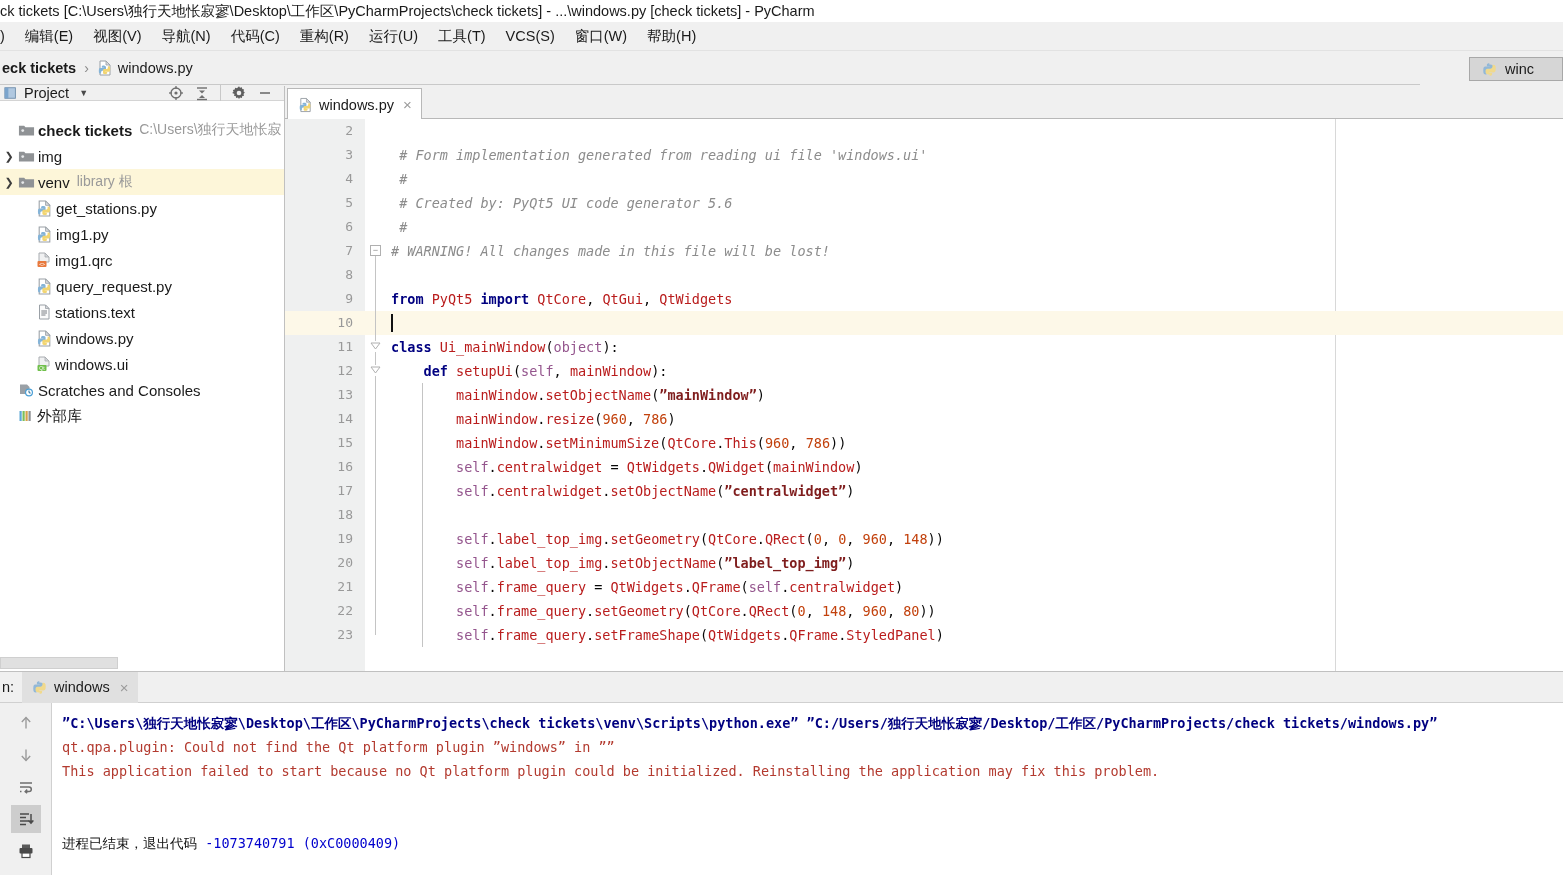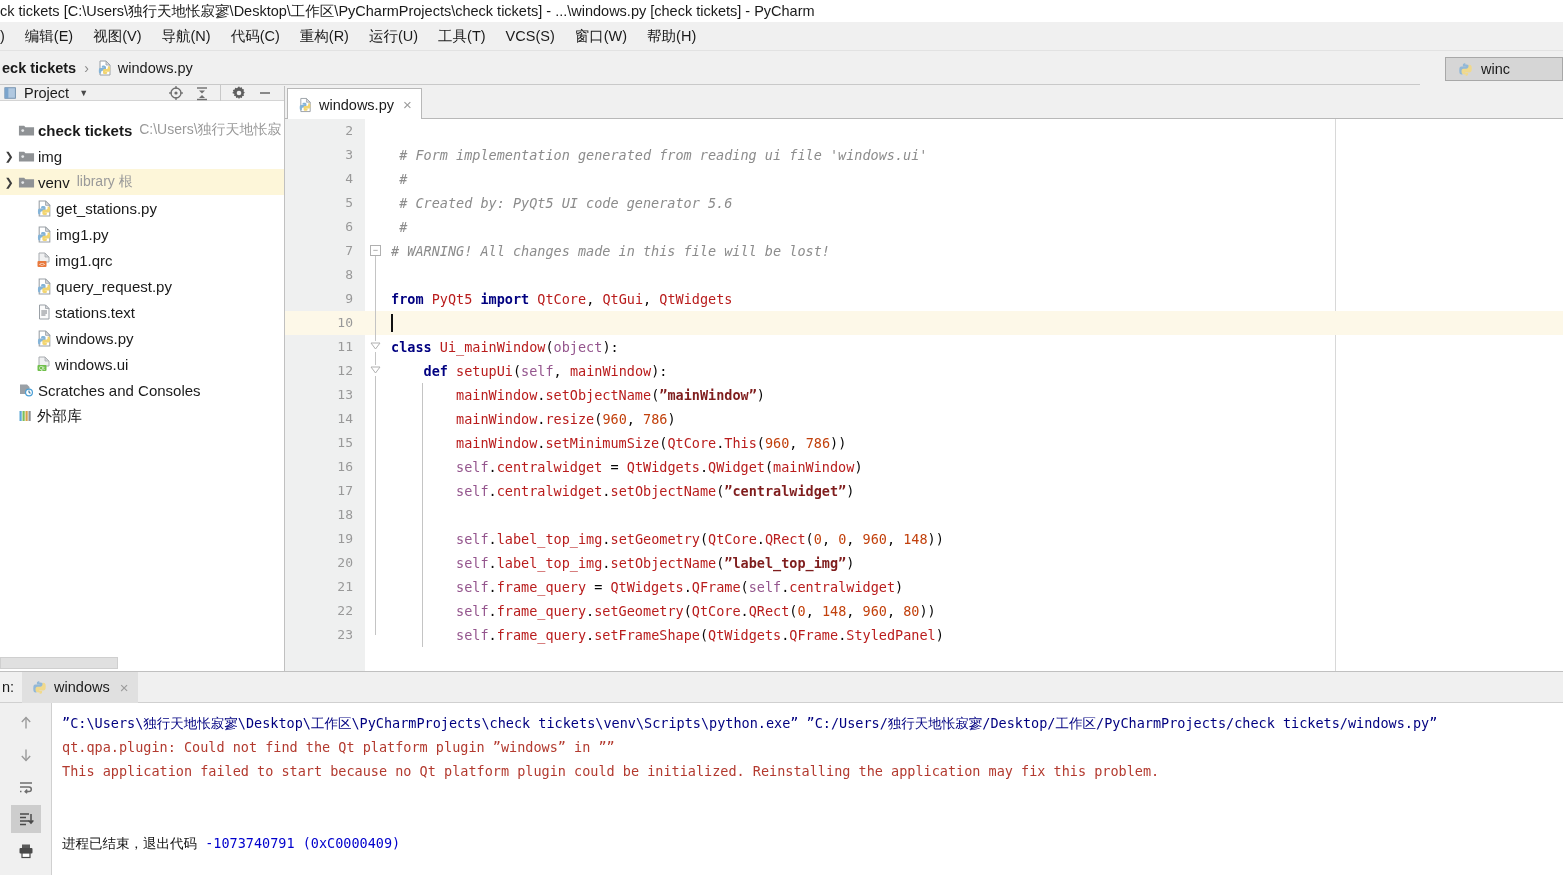--- a/index.html
+++ b/index.html
@@ -44,21 +44,21 @@
     font-size: 14.5px;
     overflow: hidden;
   }
   .crumb { display: flex; align-items: center; padding: 0 2px; white-space: nowrap; }
   .crumb.bold { font-weight: bold; color: #111; }
   .crumb-sep { color: #8a8a8a; font-size: 14px; padding: 0 6px; }
   .crumb-text { color: #1a1a1a; }
 
   .run-config {
     position: absolute; right: 0; top: 57px;
-    height: 24px; width: 118px;
+    height: 24px; width: 94px;
     background: #d6d6d6;
     border: 1px solid #a8a8a8;
     display: flex; align-items: center; gap: 8px;
     padding-left: 12px;
     font-size: 14.5px; color: #1a1a1a;
     overflow: hidden; white-space: nowrap;
   }
 
   
   .project-panel {
@@ -210,21 +210,21 @@
   .rt-btn.active { background: #cdcdcd; }
   .console {
     position: absolute; left: 53px; top: 31px; right: 0; bottom: 0;
     background: #ffffff;
     padding: 8px 0 0 9px;
     font-family: "DejaVu Sans Mono", monospace;
     font-size: 13.5px;
     overflow: hidden;
   }
   .cout { height: 24px; line-height: 24px; white-space: pre; }
-  .c-cmd { color: #000080; }
+  .c-cmd { color: #000080; font-weight: bold; }
   .c-err { color: #b33a2f; }
   .c-done { color: #111; }
   .c-num { color: #0000cd; }
 </style>
 </head>
 <body>
 
 <div id="app">
 
   <div class="titlebar">ck tickets [C:\Users\独行天地怅寂寥\Desktop\工作区\PyCharmProjects\check tickets] - ...\windows.py [check tickets] - PyCharm</div>

